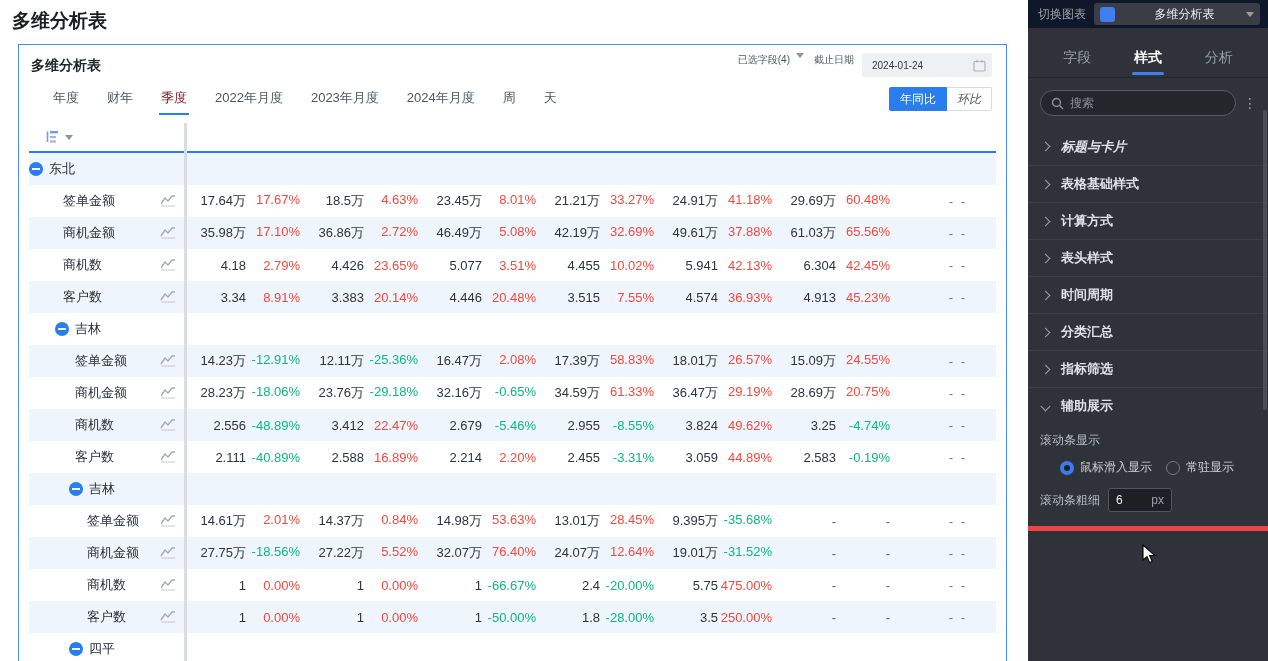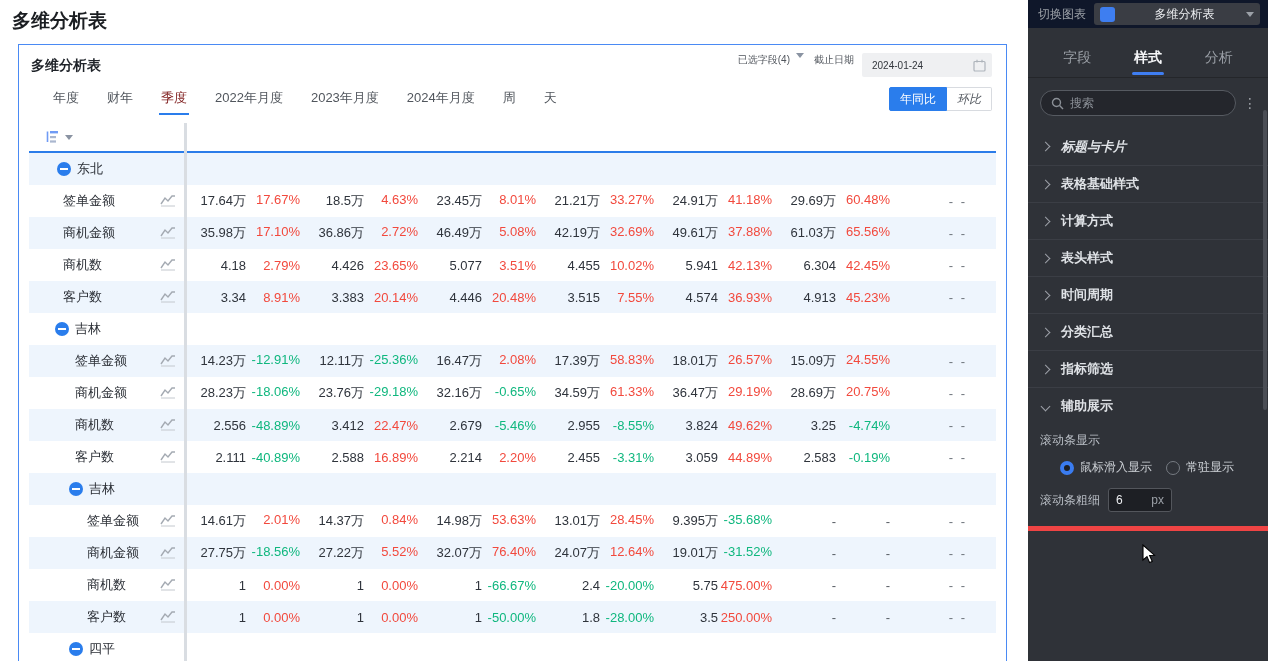--- a/index.html
+++ b/index.html
@@ -131,21 +131,21 @@
           <rect x="5" y="1" width="8" height="2.4" fill="#6f9bf5"></rect>
           <rect x="5" y="6" width="6" height="2.2" fill="#aab7cf"></rect>
           <rect x="5" y="10.4" width="6" height="2.2" fill="#aab7cf"></rect>
         </svg>
         <span class="caret-down"></span>
       </div>
     </div>
     <div class="tbody" id="tbody">
       <div class="col-divider"></div>
     <div class="trow">
-          <div class="lcell" style="padding-left: 28px;">
+          <div class="lcell" style="padding-left: 0;">
             <span class="gicon"></span>
             <span class="glabel">东北</span>
           </div>
           <div style="flex: 1 1 0%;"></div>
         </div>
         <div class="trow">
           <div class="lcell" style="padding-left: 34px;">
             <span class="mlabel">签单金额</span>
             <span class="trend"><svg width="16" height="13" viewBox="0 0 16 13">
                 <polyline points="1,10 5,4 8,7 12,2 15,2" fill="none" stroke="#a4aab2" stroke-width="1.4"></polyline>

